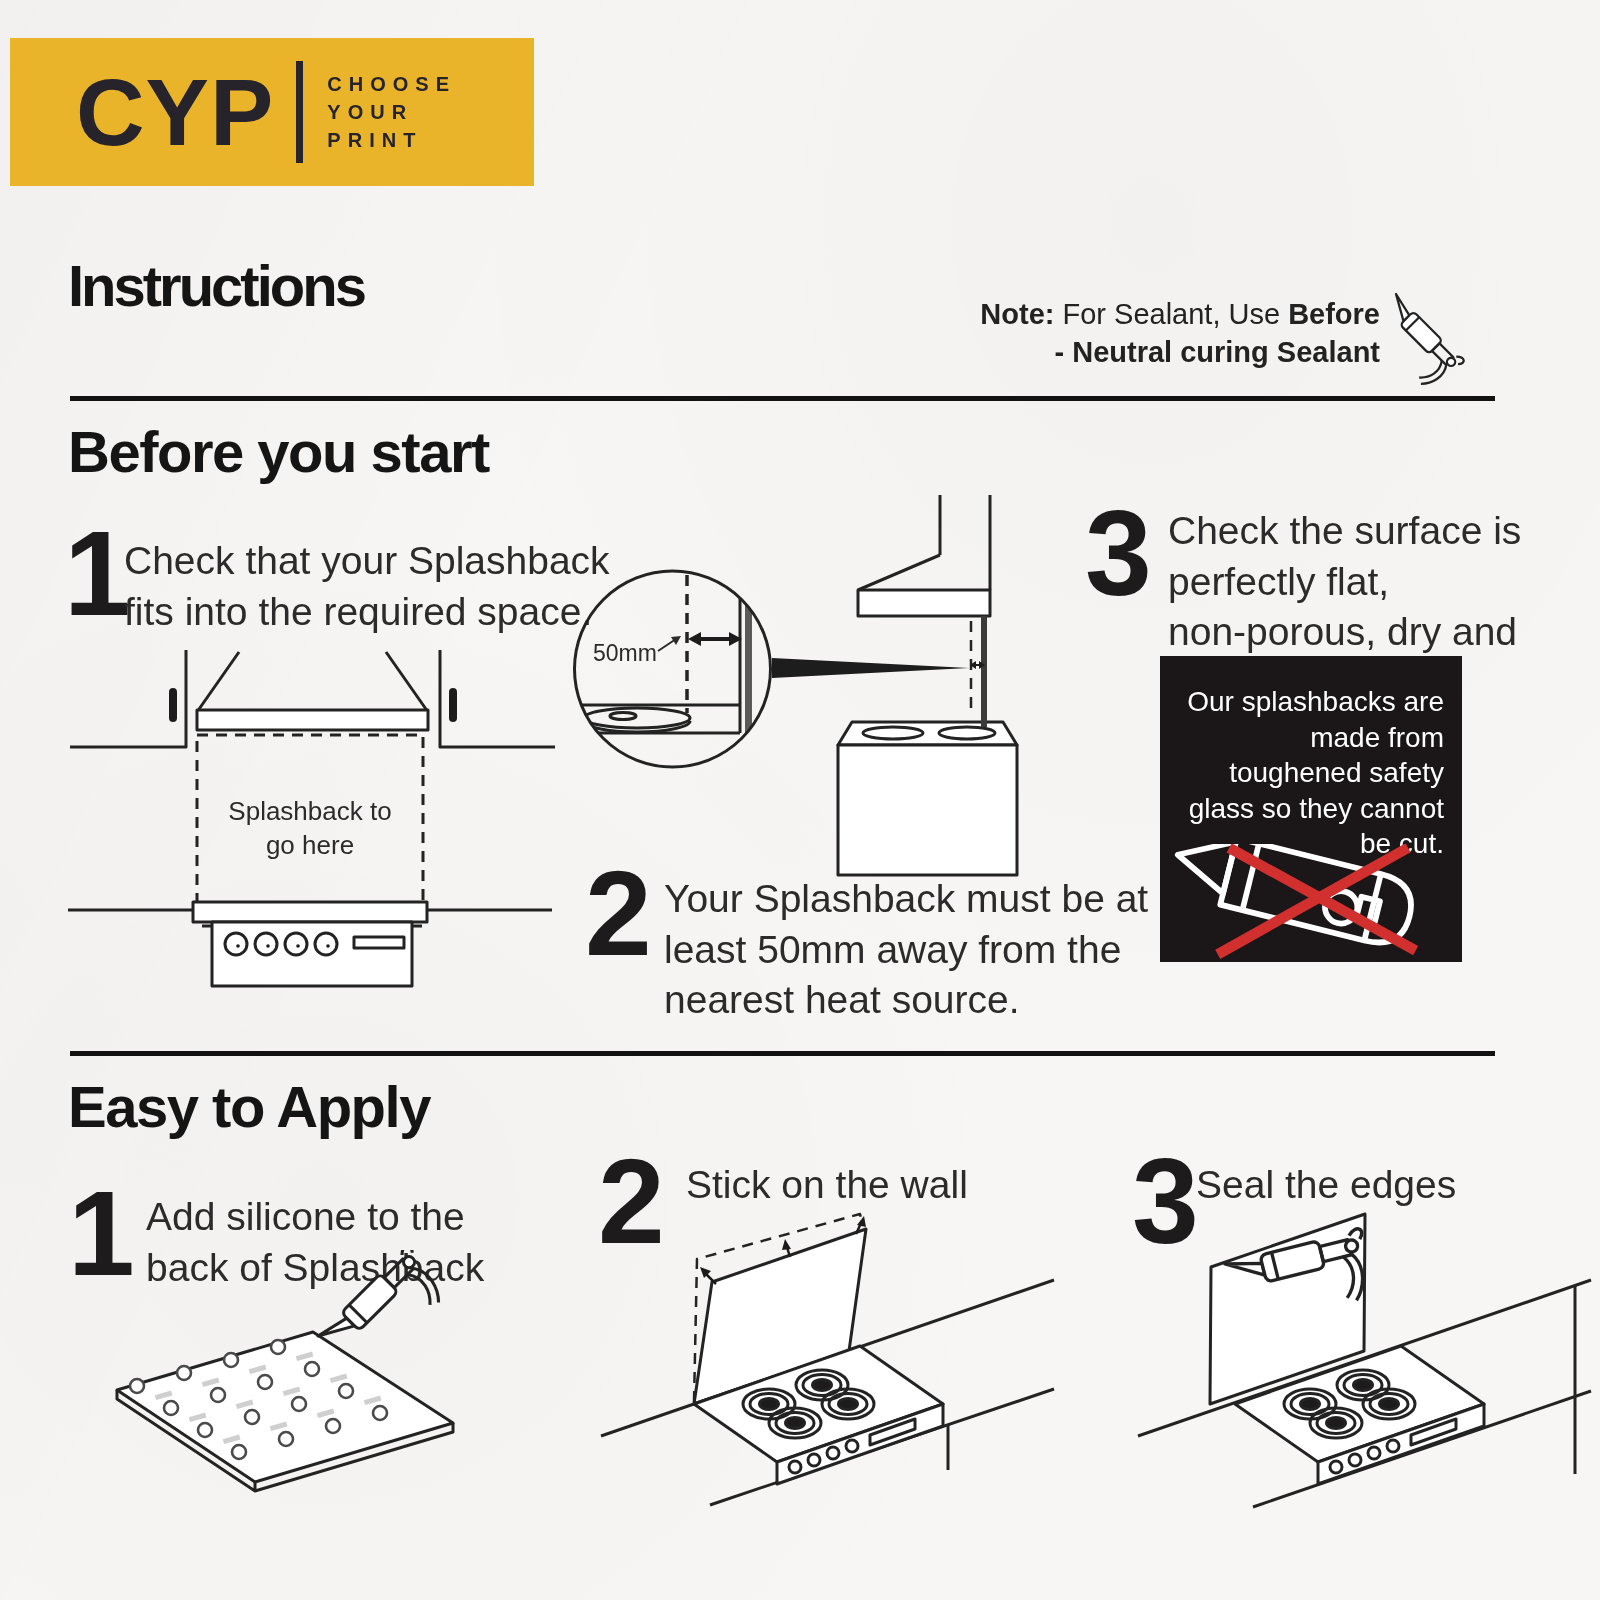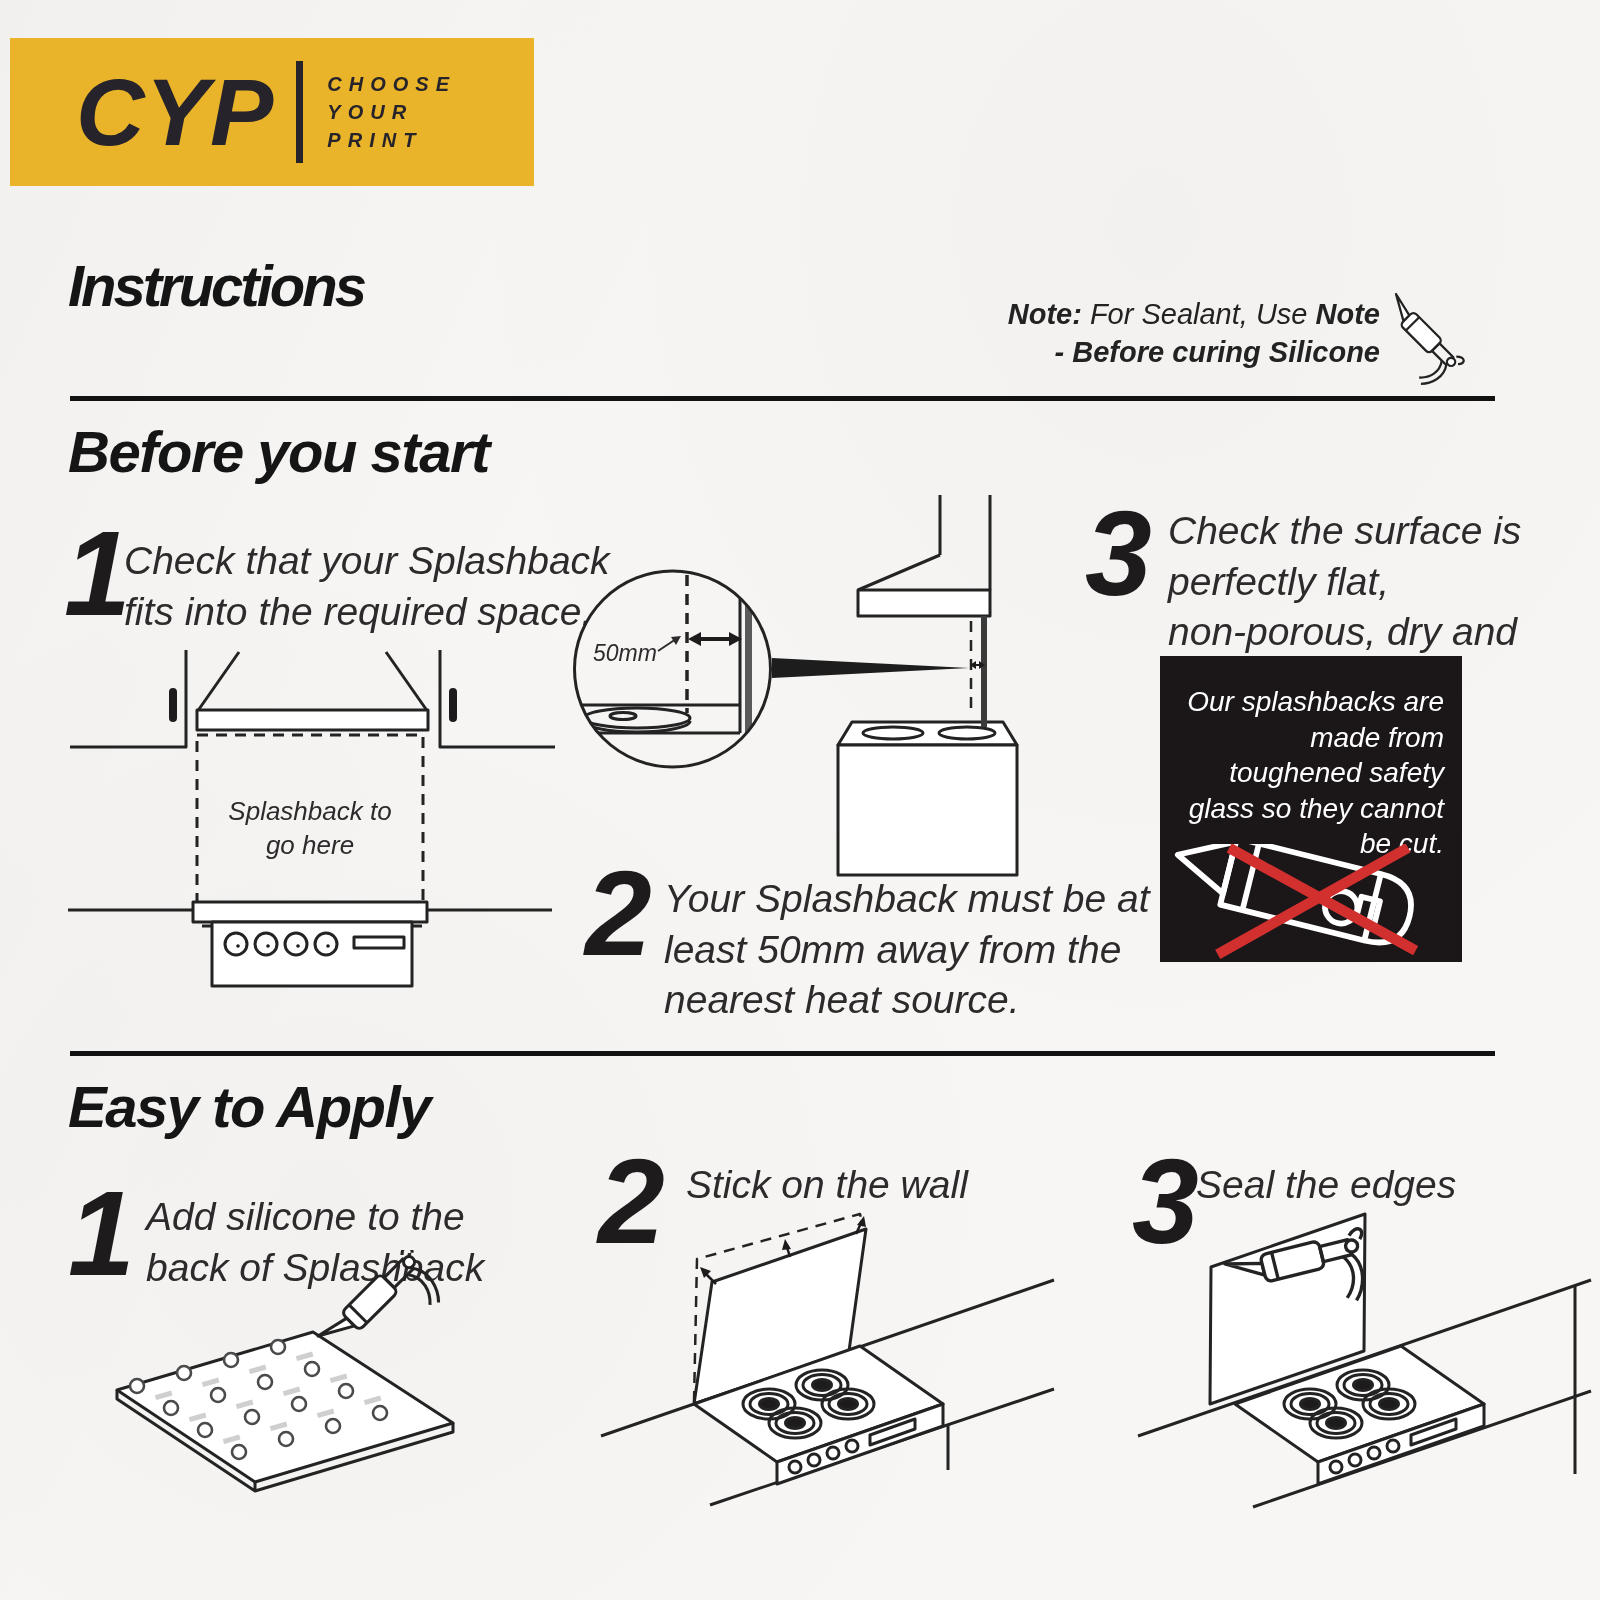--- a/index.html
+++ b/index.html
@@ -8,21 +8,20 @@
   }
   html,body{margin:0;padding:0;}
   body{font-family:"Liberation Sans", sans-serif; color:var(--ink);}
   .page{
     position:relative; width:1600px; height:1600px; overflow:hidden;
     background:
       linear-gradient(115deg, rgba(0,0,0,0.025), rgba(0,0,0,0) 35%),
       radial-gradient(ellipse at 72% 14%, rgba(0,0,0,0.02), transparent 45%),
       radial-gradient(ellipse at 20% 75%, rgba(0,0,0,0.018), transparent 40%),
       #F7F6F5;
-    font-style: italic;
   }
   .abs{position:absolute;}
   
   .logo{left:10px; top:38px; width:524px; height:148px; background:var(--brand-yellow);
         display:flex; align-items:center; padding-left:66px; box-sizing:border-box;}
   .logo-abbr{font-size:95px; font-weight:bold; letter-spacing:1px; color:var(--ink); line-height:1;}
   .logo-bar{width:7px; height:102px; background:var(--ink); margin:0 24px 0 22px;}
   .logo-tagline{font-size:20px; font-weight:bold; letter-spacing:7px; line-height:1.4; color:var(--ink); white-space:pre-line;}
   
   .page-title{left:68px; top:252px; font-size:58px; font-weight:bold; letter-spacing:-3px; color:#151515;}
@@ -90,22 +89,22 @@
   <div class="abs logo">
     <span class="logo-abbr">CYP</span>
     <span class="logo-bar"></span>
     <span class="logo-tagline lines">CHOOSE
 YOUR
 PRINT</span>
   </div>
 
   <div class="abs page-title">Instructions</div>
   <div class="abs note">
-    <div><b>Note:</b><span> For Sealant, Use </span><b>Note</b></div>
-    <div><b>- Before curing Silicone</b></div>
+    <div><b>Note:</b><span> For Sealant, Use </span><b>Before</b></div>
+    <div><b>- Neutral curing Sealant</b></div>
   </div>
   <svg class="abs" style="left:1384px; top:280px;" width="100" height="106" viewBox="0 0 100 106">
     <use href="#gun" transform="translate(12,14) rotate(45) scale(0.82)"></use>
   </svg>
 
   <div class="abs divider" style="top:396px;"></div>
 
   <div class="abs h2" style="left:68px; top:418px;">Before you start</div>
 
   <div class="abs num" style="left:64px; top:518px;">1</div>

